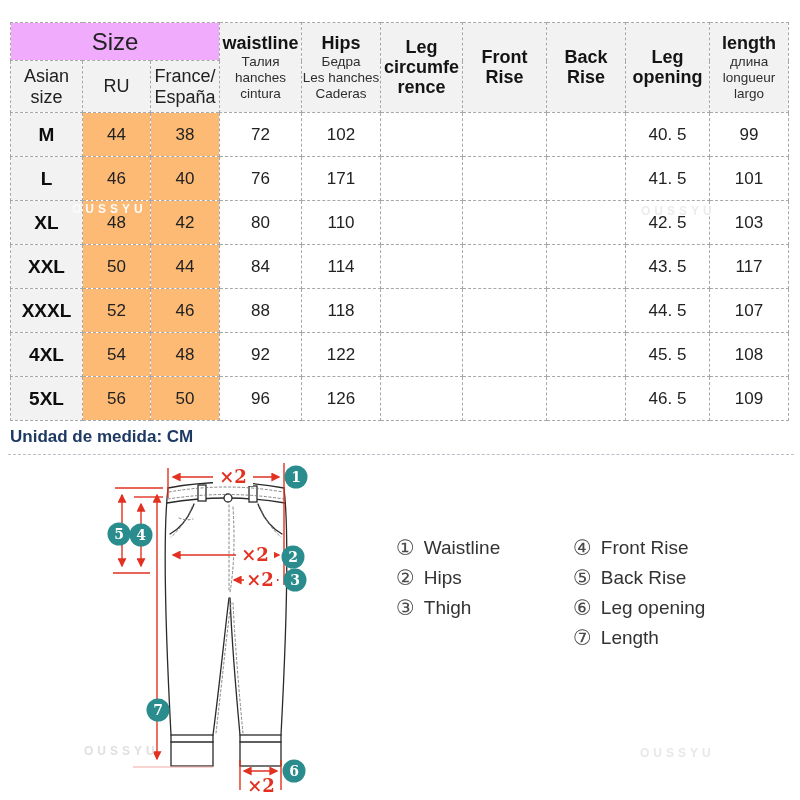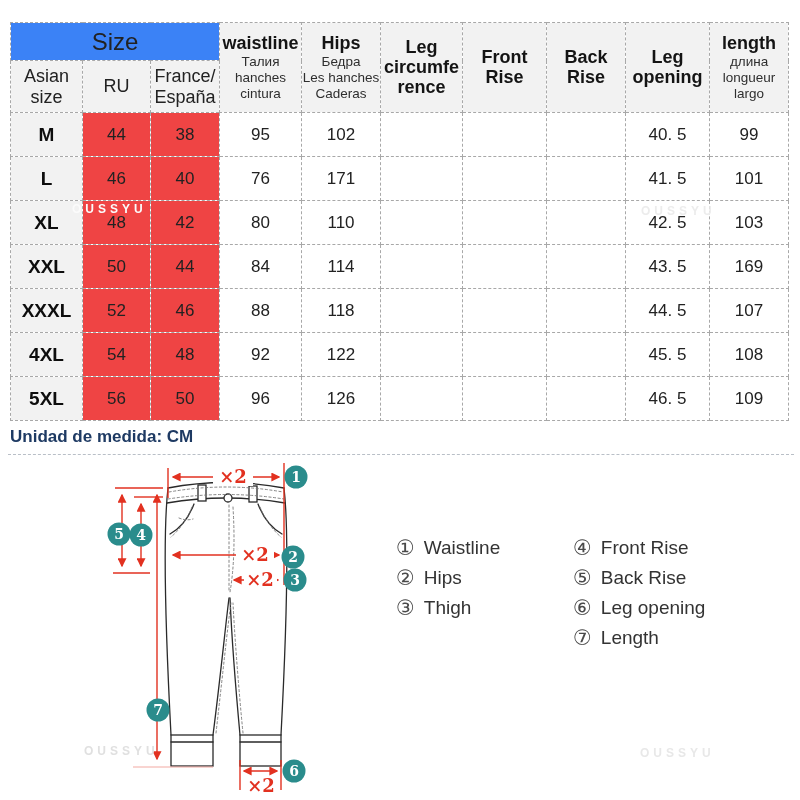--- a/index.html
+++ b/index.html
@@ -14,28 +14,28 @@
     position:absolute;left:10px;top:22px;width:778px;
     border-collapse:collapse;table-layout:fixed;
   }
   .size-table th,.size-table td{
     border:1px dashed #a8a8a8;text-align:center;vertical-align:middle;
     padding:0;font-weight:normal;color:#222;overflow:hidden;
   }
   tr.r1{height:38px;}
   tr.r2{height:52px;}
   .size-table tbody tr{height:44px;}
-  .size-group{font-size:24px;font-weight:bold;color:#0d0d0d;background:#3b82f6;}
+  .size-group{font-size:24px;font-weight:bold;color:#0d0d0d;background:#f0abfc;}
   .sub-h{font-size:18px;background:#f2f2f2;white-space:pre-line;line-height:1.15;color:#2a2a2a;}
   th.m{background:#f2f2f2;}
   .mlabel{font-size:18px;font-weight:bold;white-space:pre-line;line-height:1.12;color:#141414;}
   .msub{font-size:13.5px;line-height:1.18;white-space:pre-line;color:#2e2e2e;margin-top:1px;}
   .size-table tbody th.sz{font-size:19px;font-weight:bold;background:#f2f2f2;color:#0d0d0d;}
   .size-table tbody td{font-size:17px;}
-  .size-table tbody td.g{background:#ef4444;}
+  .size-table tbody td.g{background:#fdba74;}
   
   .unit-note{position:absolute;left:10px;top:427px;font-size:17px;font-weight:bold;color:#1e3a63;}
   .divider{position:absolute;left:8px;width:786px;top:454px;border-top:1px dashed #b9bfc7;height:0;}
   
   svg.diagram{position:absolute;left:0;top:455px;}
   .legend{position:absolute;top:533px;}
   .legend.c1{left:396px;}
   .legend.c2{left:573px;}
   .legend-item{display:flex;align-items:center;height:30px;gap:9px;}
   .badge{font-family:"DejaVu Sans",sans-serif;font-size:21px;color:#4a4a4a;line-height:1;}
@@ -108,21 +108,21 @@
       <th class="sub-h">RU</th>
       <th class="sub-h">France/
 España</th>
     </tr>
   </thead>
   <tbody>
     <tr>
       <th class="sz">M</th>
       <td class="g">44</td>
       <td class="g">38</td>
-      <td>95</td>
+      <td>72</td>
       <td>102</td>
       <td></td>
       <td></td>
       <td></td>
       <td>40. 5</td>
       <td>99</td>
     </tr>
     <tr>
       <th class="sz">L</th>
       <td class="g">46</td>
@@ -150,21 +150,21 @@
     <tr>
       <th class="sz">XXL</th>
       <td class="g">50</td>
       <td class="g">44</td>
       <td>84</td>
       <td>114</td>
       <td></td>
       <td></td>
       <td></td>
       <td>43. 5</td>
-      <td>169</td>
+      <td>117</td>
     </tr>
     <tr>
       <th class="sz">XXXL</th>
       <td class="g">52</td>
       <td class="g">46</td>
       <td>88</td>
       <td>118</td>
       <td></td>
       <td></td>
       <td></td>

